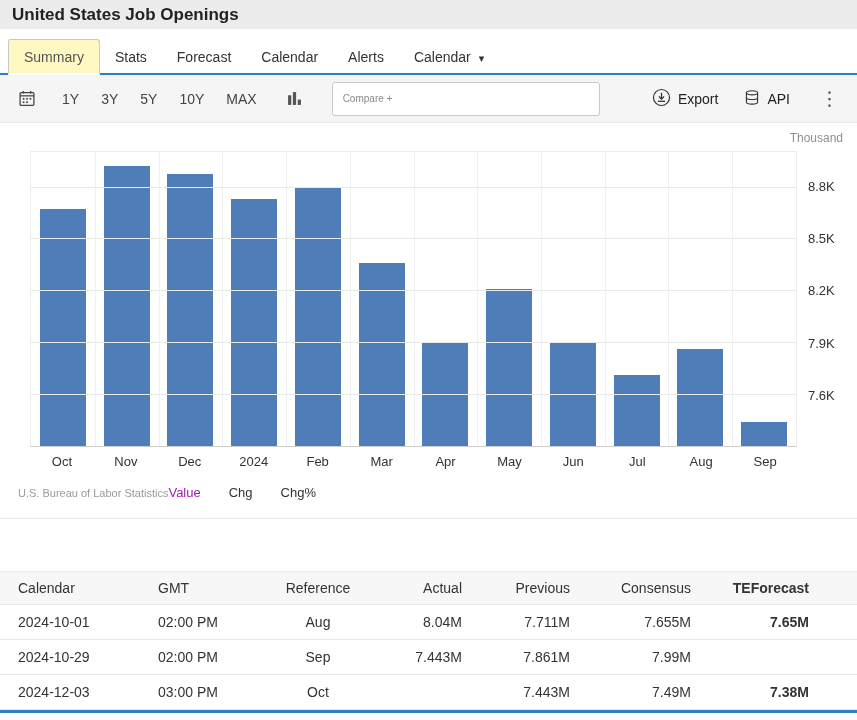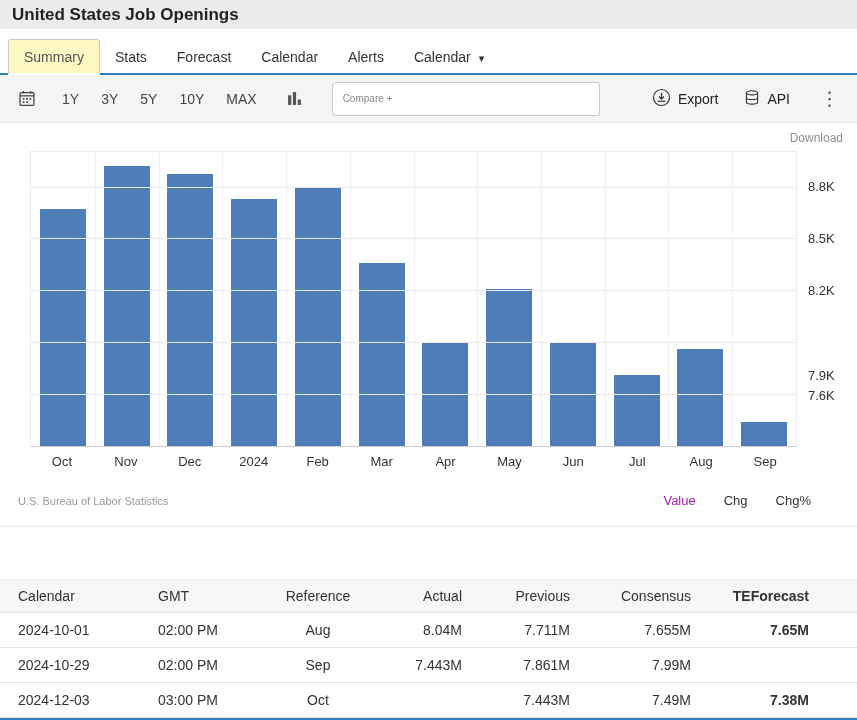--- a/index.html
+++ b/index.html
@@ -41,22 +41,22 @@
     border:1px solid #ececec; border-bottom:1px solid #cccccc; }
   .gridline { position:absolute; left:0; right:0; height:1px; background:#e9e9e9; }
   .vgrid { position:absolute; top:0; bottom:0; width:1px; background:#f0f0f0; }
   .bars { position:absolute; left:0; right:0; top:0; bottom:0; display:flex; align-items:flex-end; }
   .bar-slot { flex:1; height:100%; display:flex; align-items:flex-end; justify-content:center; }
   .bar { width:72%; }
   .y-axis { position:absolute; right:0; top:0; bottom:26px; width:46px; }
   .ytick { position:absolute; left:9px; transform:translateY(-50%); font-size:13px; color:#333; }
   .x-labels { position:absolute; left:18px; right:48px; bottom:0; height:24px; display:flex; }
   .x-label { flex:1; text-align:center; font-size:13px; color:#333; line-height:26px; }
-  .chart-footer { display:flex; justify-content:space-between; align-items:center;
-    margin:20px 18px 16px; }
+  .chart-footer { display:flex; justify-content:flex-start; align-items:center;
+    margin:12px 18px 16px; }
   .source { font-size:11px; color:#9a9a9a; }
   .links { display:flex; gap:28px; font-size:13px; padding-right:28px; }
   .link { color:#333; cursor:pointer; }
   .link.active { color:#a21caf; }
 
   .spacer { height:52px; background:#fff; }
 
   
   .data-table { font-size:14px; }
   .t-row { display:grid; grid-template-columns:140px 116px 96px 100px 108px 121px 1fr;
@@ -148,21 +148,21 @@
           <path d="M2.4 7.9c0 1.16 2.5 2.1 5.6 2.1s5.6-.94 5.6-2.1" fill="none" stroke="#333" stroke-width="1.1"></path>
         </svg>
       </span>
       <span>API</span>
     </span>
     <span class="kebab">⋮</span>
   </div>
 </div>
 
 <div class="chart-card">
-  <div class="unit-row">Download</div>
+  <div class="unit-row">Thousand</div>
   <div class="chart-wrap">
     <div class="plot-area">
       <div class="bars">
           <div class="bar-slot">
             <div class="bar" style="height: 80.5882%; background: rgb(78, 125, 184);"></div>
           </div>
           <div class="bar-slot">
             <div class="bar" style="height: 95.2941%; background: rgb(78, 125, 184);"></div>
           </div>
           <div class="bar-slot">
@@ -208,21 +208,21 @@
         <div class="vgrid" style="left: 41.6667%;"></div>
         <div class="vgrid" style="left: 50%;"></div>
         <div class="vgrid" style="left: 58.3333%;"></div>
         <div class="vgrid" style="left: 66.6667%;"></div>
         <div class="vgrid" style="left: 75%;"></div>
         <div class="vgrid" style="left: 83.3333%;"></div>
         <div class="vgrid" style="left: 91.6667%;"></div>
       </div>
     <div class="y-axis">
         <div class="ytick" style="top: 82.3529%;">7.6K</div>
-        <div class="ytick" style="top: 64.7059%; margin-top: 32px;">7.9K</div>
+        <div class="ytick" style="top: 64.7059%;">7.9K</div>
         <div class="ytick" style="top: 47.0588%;">8.2K</div>
         <div class="ytick" style="top: 29.4118%;">8.5K</div>
         <div class="ytick" style="top: 11.7647%;">8.8K</div>
       </div>
     <div class="x-labels">
         <div class="x-label">Oct</div>
         <div class="x-label">Nov</div>
         <div class="x-label">Dec</div>
         <div class="x-label">2024</div>
         <div class="x-label">Feb</div>

